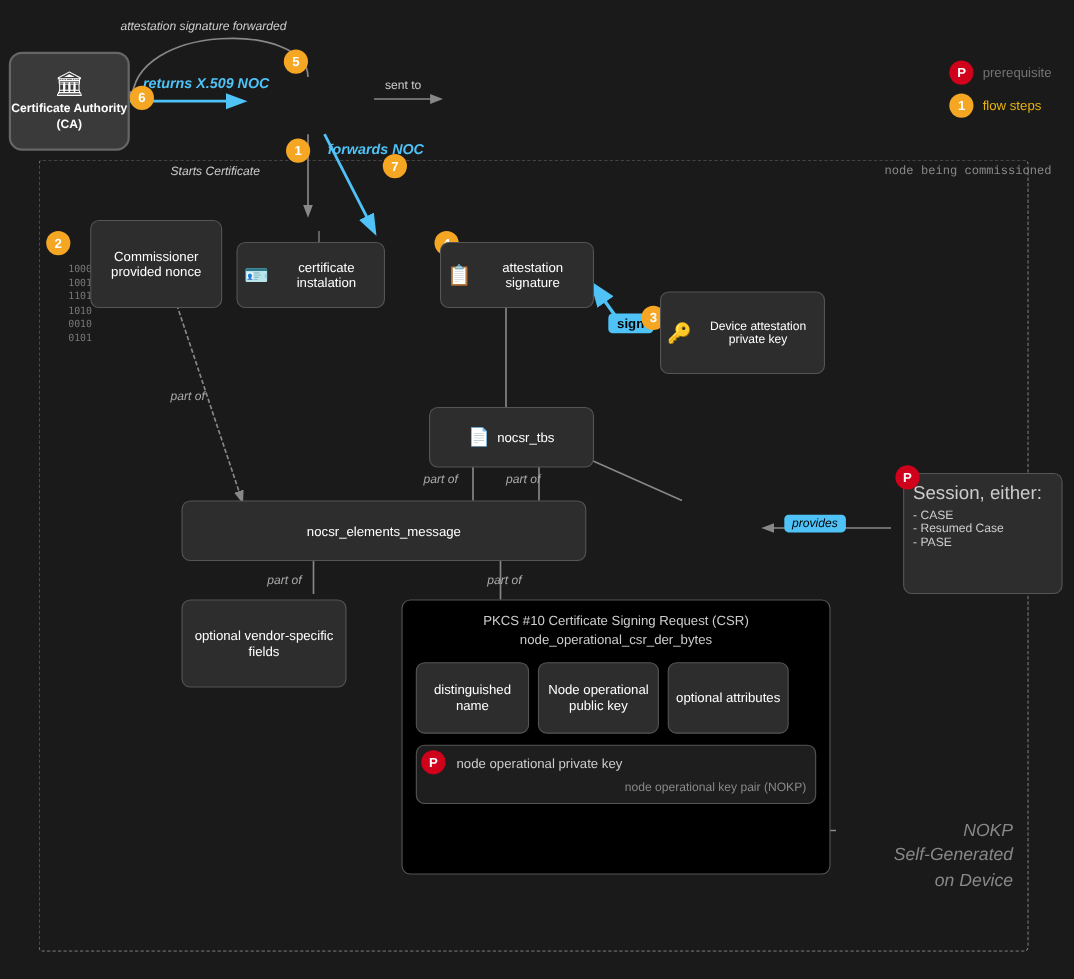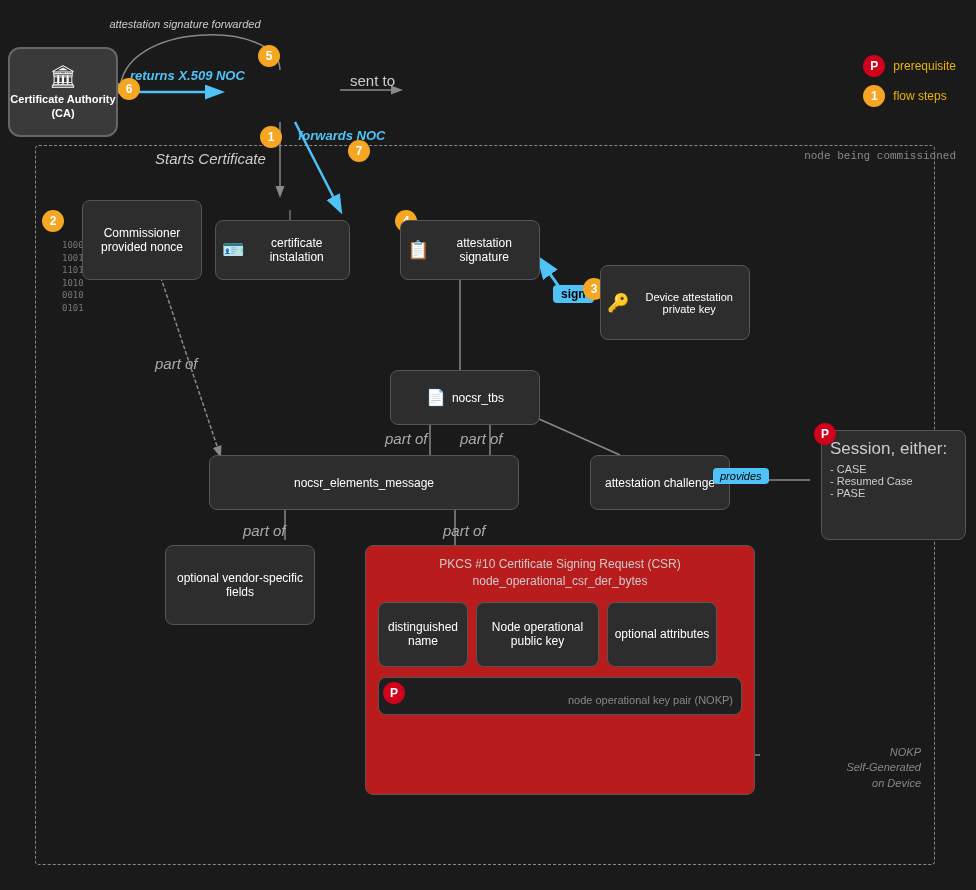--- a/index.html
+++ b/index.html
@@ -118,21 +118,21 @@
       top: 0;
       left: 0;
       width: 976px;
       height: 890px;
       pointer-events: none;
     }
 
     
     .label {
       position: absolute;
-      font-size: 15px;
+      font-size: 11px;
       color: #aaa;
       font-style: italic;
     }
 
     
     .blue-label {
       position: absolute;
       color: #4fc3f7;
       font-size: 13px;
       font-weight: bold;
@@ -140,21 +140,21 @@
       line-height: 1.2;
     }
 
     
     .csr-box {
       position: absolute;
       left: 365px;
       top: 545px;
       width: 390px;
       height: 250px;
-      background: #b91c1c;
+      background: #000000;
       border: 1.5px solid #555;
       border-radius: 8px;
     }
 
     .icon-bank {
       font-size: 22px;
       margin-bottom: 2px;
     }
 
     
@@ -323,27 +323,24 @@
   </div>
 
   <div class="box" style="left:390px; top:370px; width:150px; height:55px; flex-direction:row; gap:6px;">
     <span style="font-size:16px;">📄</span>
     <span>nocsr_tbs</span>
   </div>
 
   <div class="label" style="left:385px; top:430px;">part of</div>
   <div class="label" style="left:460px; top:430px;">part of</div>
 
-  <div class="box" style="left:165px; top:455px; width:310px; height:55px;margin-left:44px;">
+  <div class="box" style="left:165px; top:455px; width:368px; height:55px;">
     <span>nocsr_elements_message</span>
   </div>
 
-  <div class="box" style="left:590px; top:455px; width:140px; height:55px;">
-    <span>attestation challenge</span>
-  </div>
 
   <div style="position:absolute; left:713px; top:468px; background:#4fc3f7; color:#000; border-radius:4px; padding:2px 7px; font-size:11px; font-style:italic;">
     <span>provides</span>
   </div>
 
   <div class="session-box">
 
     <div class="badge badge-red" style="position:absolute; left:0px; top:0px; transform:translate(-8px,-8px);">P</div>
     <div style="font-size:17px; color:#ccc;">Session, either:</div>
     <div style="font-size:11px; color:#ccc; margin-top:4px;">- CASE</div>
@@ -360,48 +357,49 @@
   <div class="label" style="left:243px; top:522px;">part of</div>
   <div class="label" style="left:443px; top:522px;">part of</div>
 
   <div class="csr-box">
     <div style="padding:10px 10px 4px 10px; font-size:12px; color:#ccc; text-align:center; line-height:1.4;">
       <span>PKCS #10 Certificate Signing Request (CSR)</span><br>
       <span>node_operational_csr_der_bytes</span>
     </div>
     <div style="display:flex; flex-direction:row; gap:8px; padding:0 12px; margin-top:8px;">
 
-      <div class="box" style="position:relative; width:90px; height:65px; flex-shrink:0;">
+      <div class="box" style="position:relative; width:103px; height:65px; flex-shrink:0;">
         <span>distinguished name</span>
       </div>
 
-      <div class="box" style="position:relative; width:123px; height:65px; flex-shrink:0;">
+      <div class="box" style="position:relative; width:110px; height:65px; flex-shrink:0;">
         <span>Node operational public key</span>
       </div>
 
       <div class="box" style="position:relative; width:110px; height:65px; flex-shrink:0;">
         <span>optional attributes</span>
       </div>
     </div>
 
     <div style="position:relative; margin:10px 12px 0 12px; border:1.5px solid #555; border-radius:8px; background:#1e1e1e; padding:8px;">
 
       <div class="badge badge-red" style="position:absolute; left:4px; top:4px;">P</div>
+      <div style="margin-left:28px; font-size:12px; color:#ccc; line-height:1.4;">node operational private key</div>
       <div style="text-align:right; font-size:11px; color:#888; margin-top:8px;">node operational key pair (NOKP)</div>
     </div>
   </div>
 
-  <div class="label" style="right:55px; top:745px; color:#888; text-align:right; font-style:italic; font-size:11px; line-height:1.4;">
+  <div class="label" style="right:55px; top:745px; color:#888; text-align:right; font-style:italic; font-size:16px; line-height:1.4;">
     NOKP<br>Self-Generated<br>on Device
   </div>
 
   <div class="legend">
     <div class="legend-item">
       <div class="badge badge-red">P</div>
-      <span style="color:#eab308;">prerequisite</span>
+      <span style="color:#737373;">prerequisite</span>
     </div>
     <div class="legend-item">
       <div class="badge badge-gold">1</div>
       <span style="color:#eab308;">flow steps</span>
     </div>
   </div>
 
 </div>
 
 </body></html>

